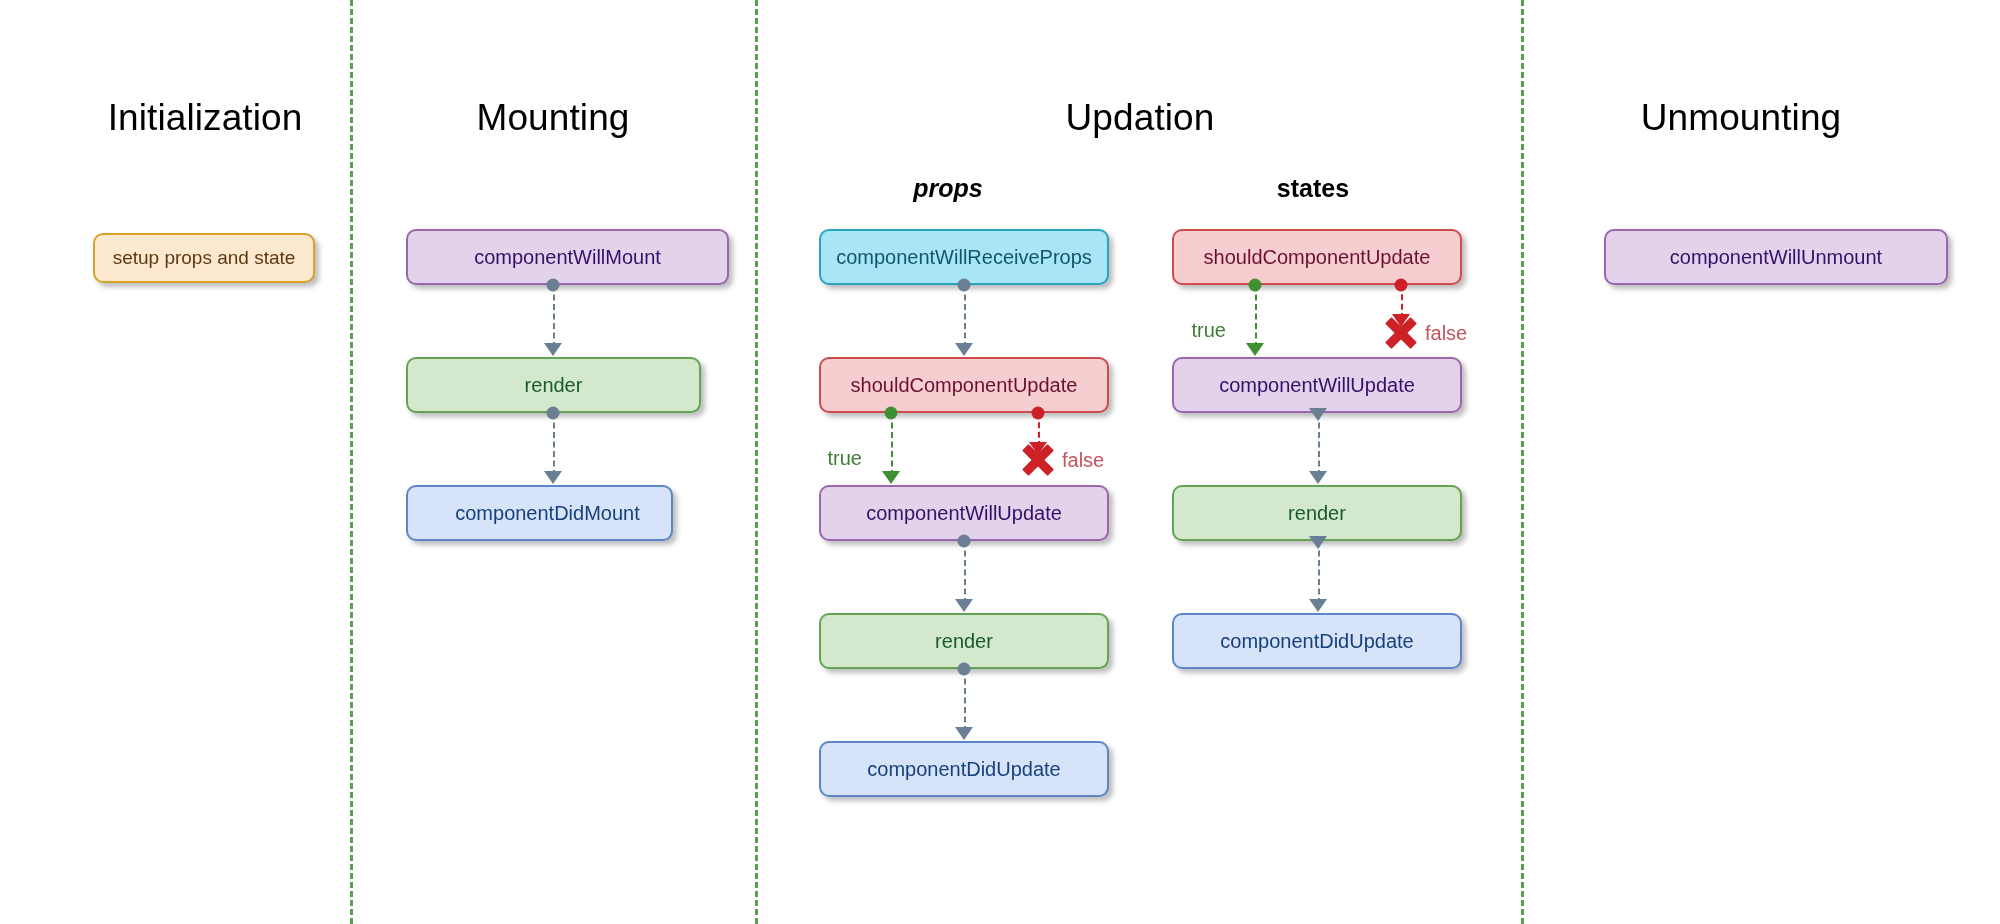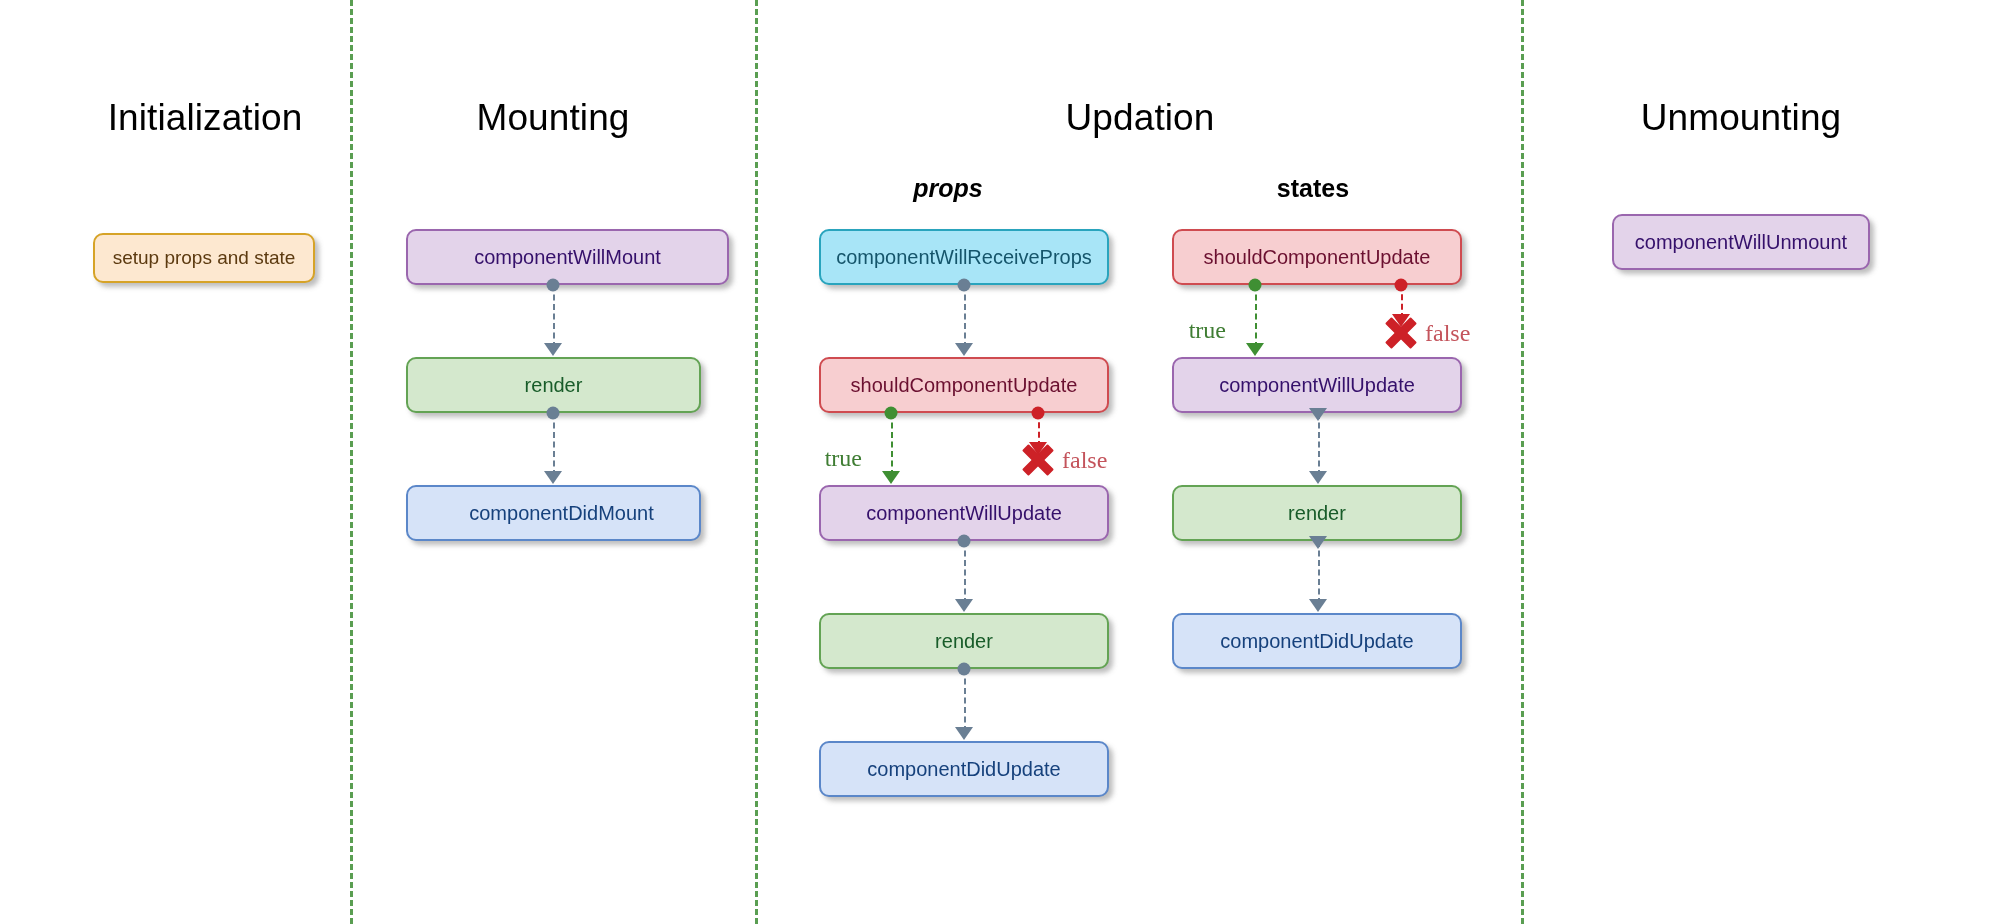--- a/index.html
+++ b/index.html
@@ -129,24 +129,23 @@
     border-right: 9px solid transparent;
     transform: translateX(-50%);
   }
   .arrow.a-grey { border-top: 13px solid #6a7f94; }
   .arrow.a-green { border-top: 13px solid #3f8f33; }
   .arrow.a-red { border-top: 13px solid #cd2127; }
 
   
   .branch-label {
     position: absolute;
-    font-size: 24px;
+    font-size: 20px;
     white-space: nowrap;
     transform: translateY(-50%);
-    font-family: Liberation Serif, serif;
   }
   .branch-label.l-true {
     color: #3f7d33;
     transform: translate(-100%, -50%);
   }
   .branch-label.l-false {
     color: #c4545c;
   }
 
   
@@ -192,21 +191,21 @@
   <div class="node n-purple" style="left:406px; top:229px; width:323px;">componentWillMount</div>
   <div class="dot d-grey" style="left:553px; top:285px;"></div>
   <div class="conn c-grey" style="left:553px; top:285px; height:63px;"></div>
   <div class="arrow a-grey" style="left:553px; top:343px;"></div>
 
   <div class="node n-green" style="left:406px; top:357px; width:295px;">render</div>
   <div class="dot d-grey" style="left:553px; top:413px;"></div>
   <div class="conn c-grey" style="left:553px; top:413px; height:63px;"></div>
   <div class="arrow a-grey" style="left:553px; top:471px;"></div>
 
-  <div class="node n-blue" style="left:406px; top:485px; width:295px;padding-left:16px;">componentDidMount</div>
+  <div class="node n-blue" style="left:406px; top:485px; width:267px;padding-left:16px;">componentDidMount</div>
 
   <div class="node n-cyan" style="left:819px; top:229px; width:290px;">componentWillReceiveProps</div>
   <div class="dot d-grey" style="left:964px; top:285px;"></div>
   <div class="conn c-grey" style="left:964px; top:285px; height:63px;"></div>
   <div class="arrow a-grey" style="left:964px; top:343px;"></div>
 
   <div class="node n-red" style="left:819px; top:357px; width:290px;">shouldComponentUpdate</div>
 
   <div class="dot d-green" style="left:891px; top:413px;"></div>
   <div class="conn c-green" style="left:891px; top:413px; height:63px;"></div>
@@ -249,15 +248,15 @@
   <div class="arrow a-grey" style="left:1318px; top:408px;"></div>
   <div class="arrow a-grey" style="left:1318px; top:471px;"></div>
 
   <div class="node n-green" style="left:1172px; top:485px; width:290px;">render</div>
   <div class="conn c-grey" style="left:1318px; top:541px; height:63px;"></div>
   <div class="arrow a-grey" style="left:1318px; top:536px;"></div>
   <div class="arrow a-grey" style="left:1318px; top:599px;"></div>
 
   <div class="node n-blue" style="left:1172px; top:613px; width:290px;">componentDidUpdate</div>
 
-  <div class="node n-purple" style="left:1604px; top:214px; width:258px;margin-left:8px;">componentWillUnmount</div>
+  <div class="node n-purple" style="left:1604px; top:229px; width:344px;">componentWillUnmount</div>
 
 </div>
 
 </body></html>

